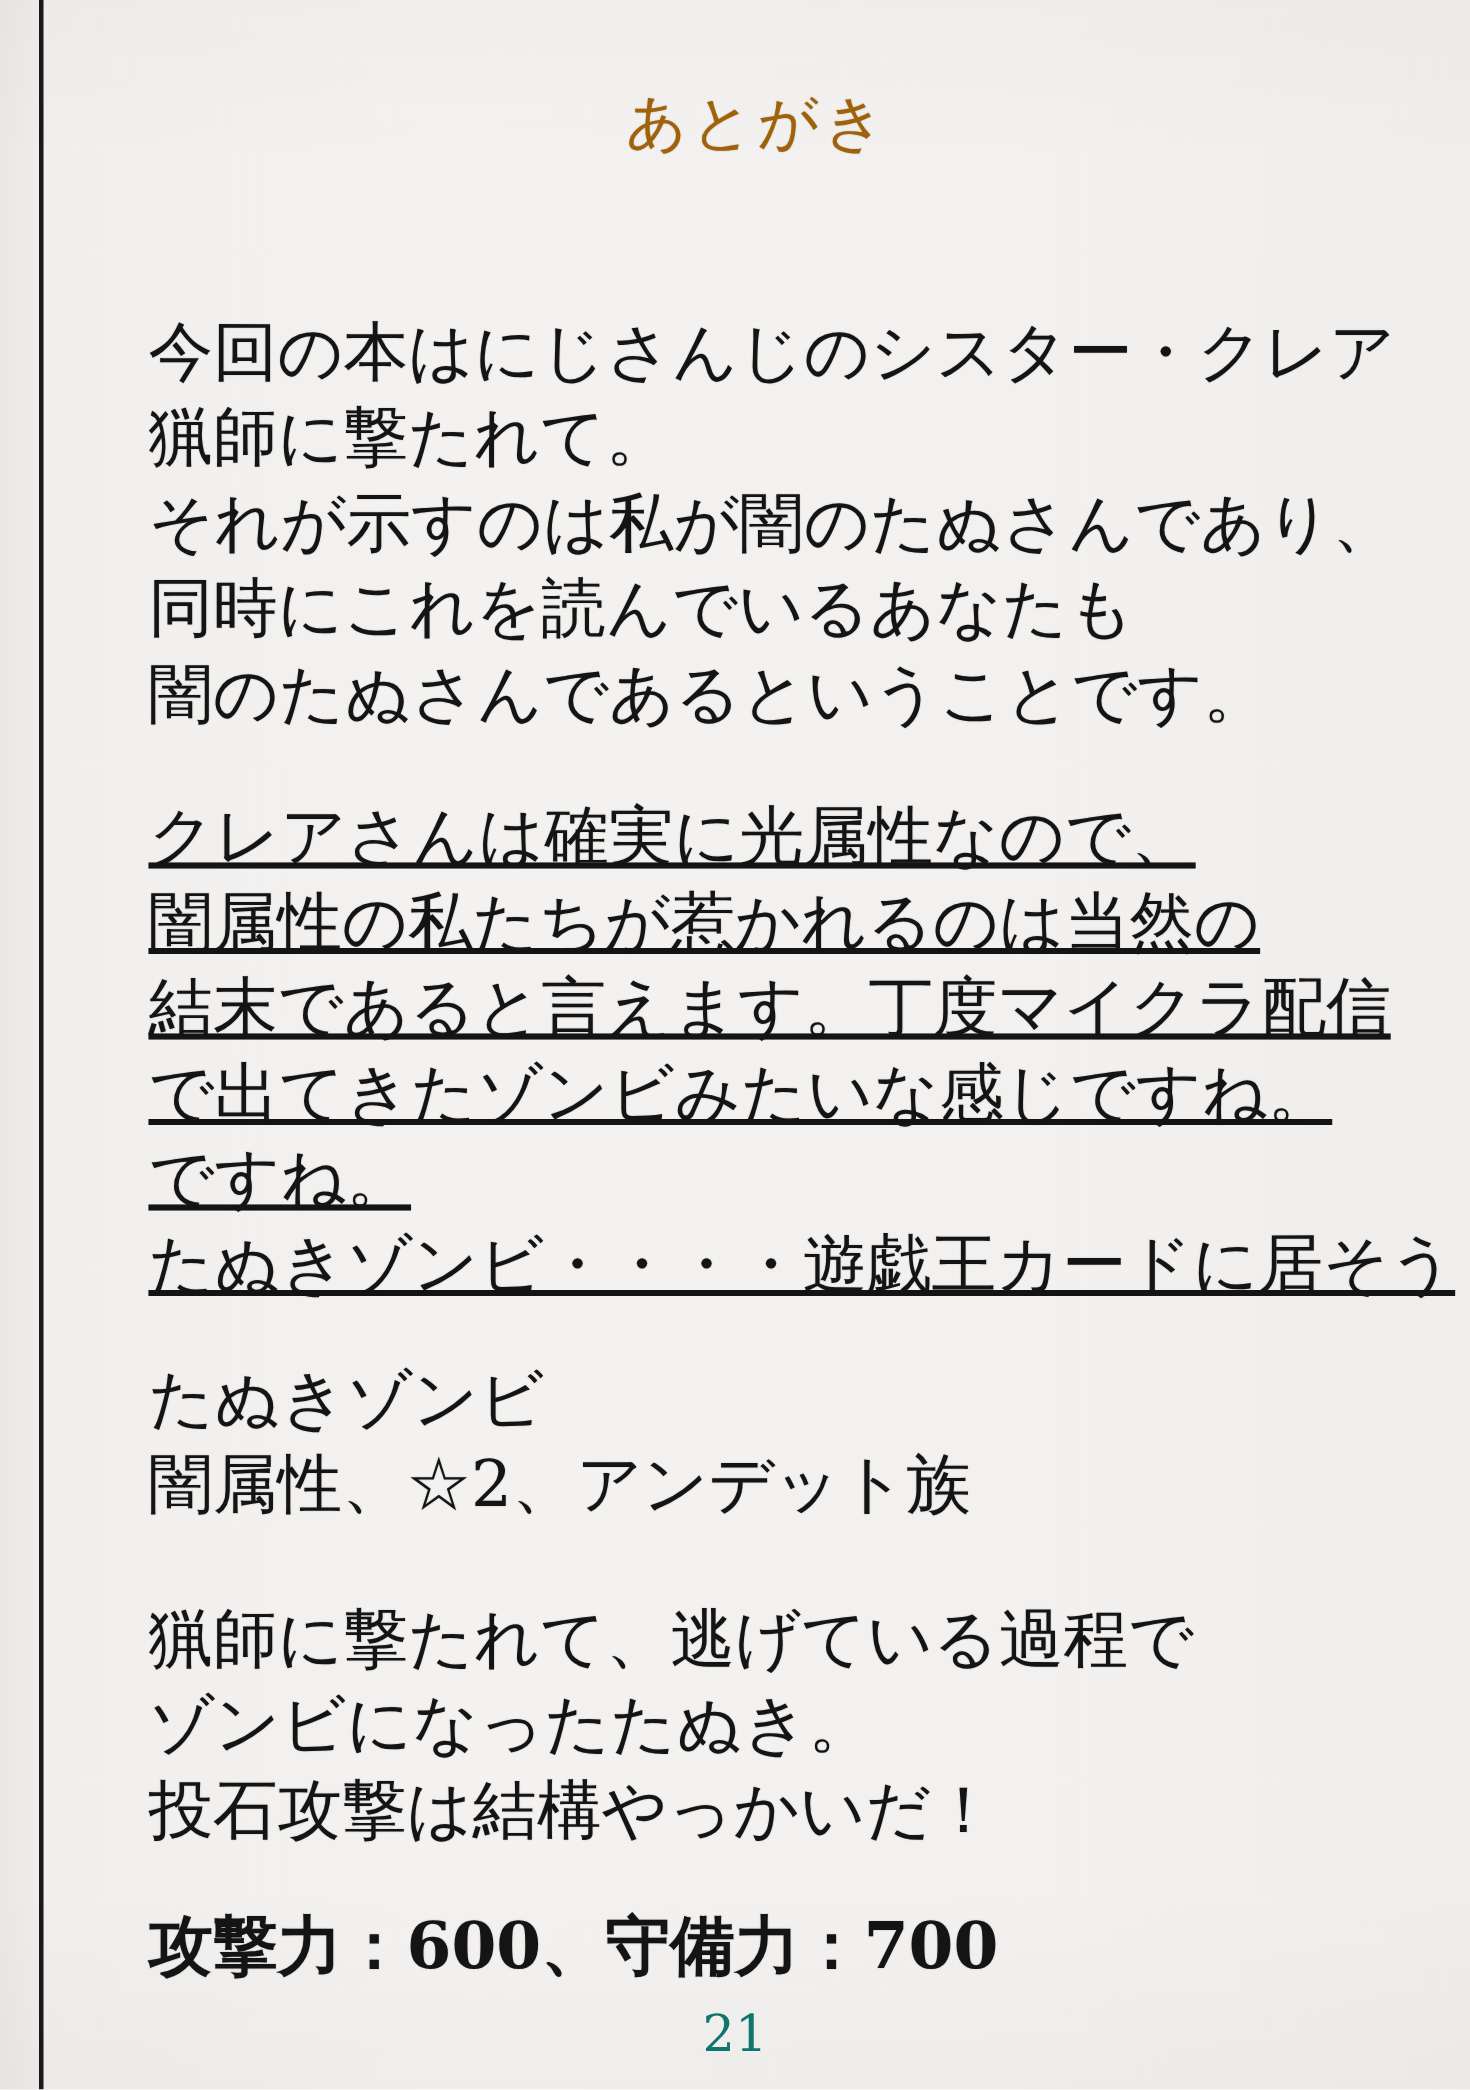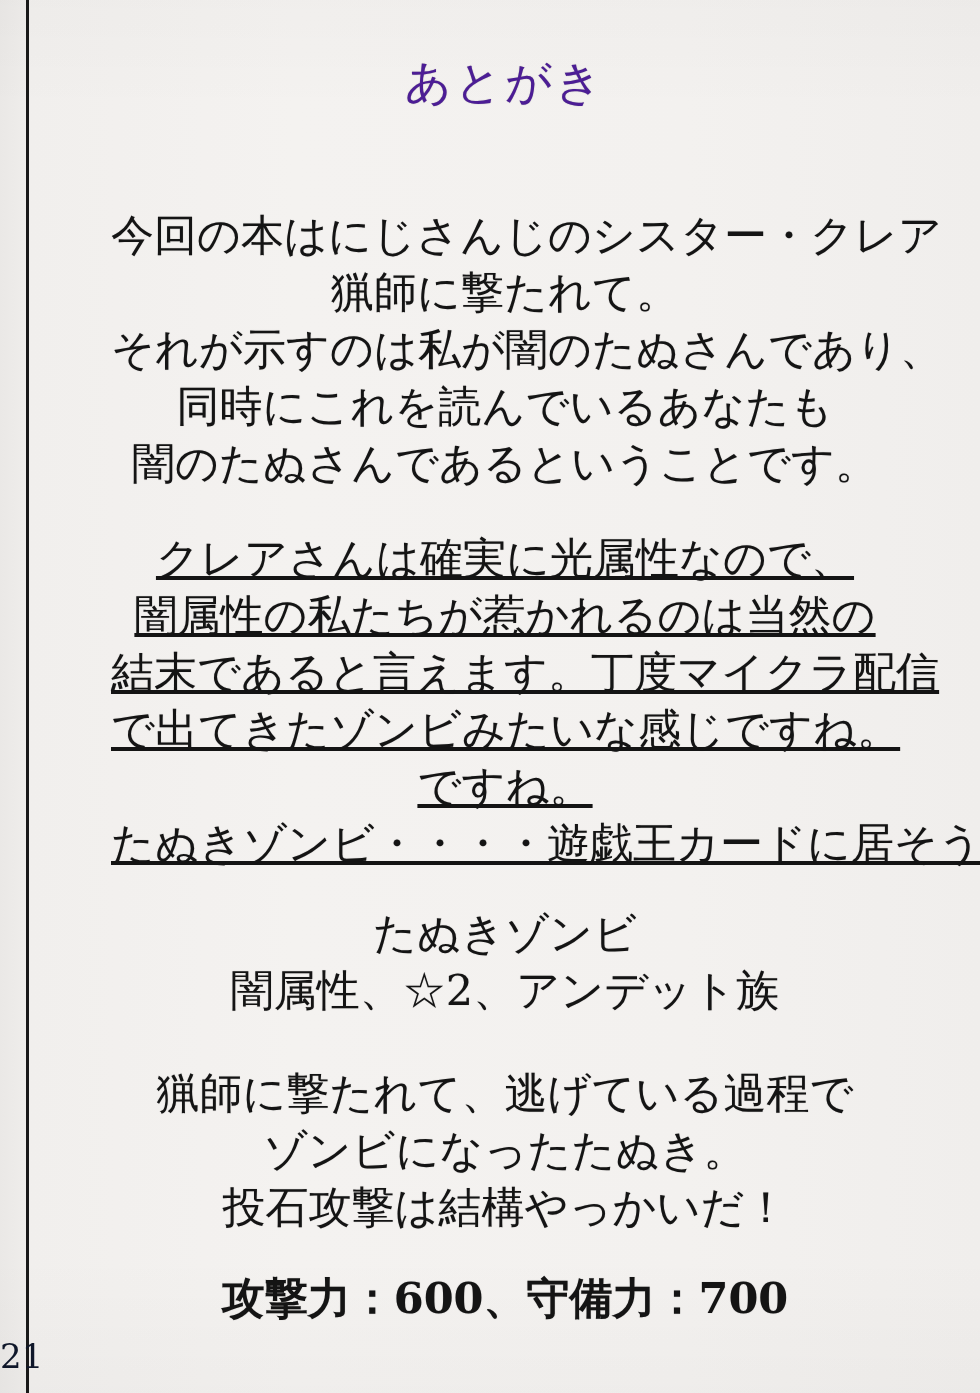--- a/index.html
+++ b/index.html
@@ -41,47 +41,48 @@
     position: absolute;
     left: 95px;
     top: 0;
     width: 820px;
   }
   .page-title {
     margin-top: 42px;
     height: 80px;
     line-height: 80px;
     text-align: center;
-    font-size: 46px;
+    font-size: 40px;
     letter-spacing: 3px;
-    color: #4c1d95;
+    color: #a16207;
     text-shadow: 0 0 1px rgba(20,20,20,0.35);
   }
   .body-text {
     margin-top: 85px;
     font-size: 43px;
     line-height: 57px;
     letter-spacing: 0;
     color: #141414;
     text-shadow: 0 0 1px rgba(20,20,20,0.3);
   }
-  .paragraph { margin: 16px; text-align: center; }
+  .paragraph { margin: 4px; }
   .paragraph.p1 { margin-top: 0; }
   .paragraph.p2 { margin-top: 38px; text-decoration: underline; }
   .paragraph.p3 { margin-top: 33px; }
   .paragraph.p4 { margin-top: 46px; }
   .paragraph.p5 { margin-top: 34px; font-weight: bold; }
   .text-line { white-space: nowrap; }
   .page-number {
     position: absolute;
     left: 0;
     right: 0;
     top: 1336px;
+    text-align: center;
     font-size: 34px;
-    color: #0f172a;
+    color: #0f766e;
     font-family: "DejaVu Serif", "Liberation Serif", serif;
   }
 </style>
 </head>
 <body>
 
 <div class="gutter-shade"></div>
 <div class="gutter-line"></div>
 <div class="paper-vignette"></div>
 

